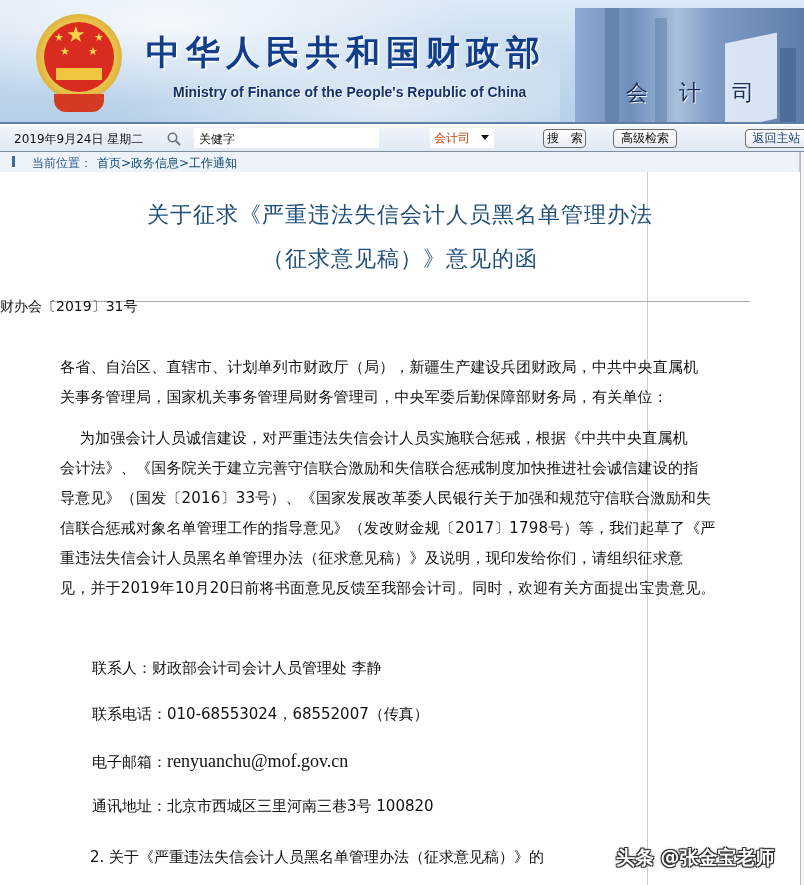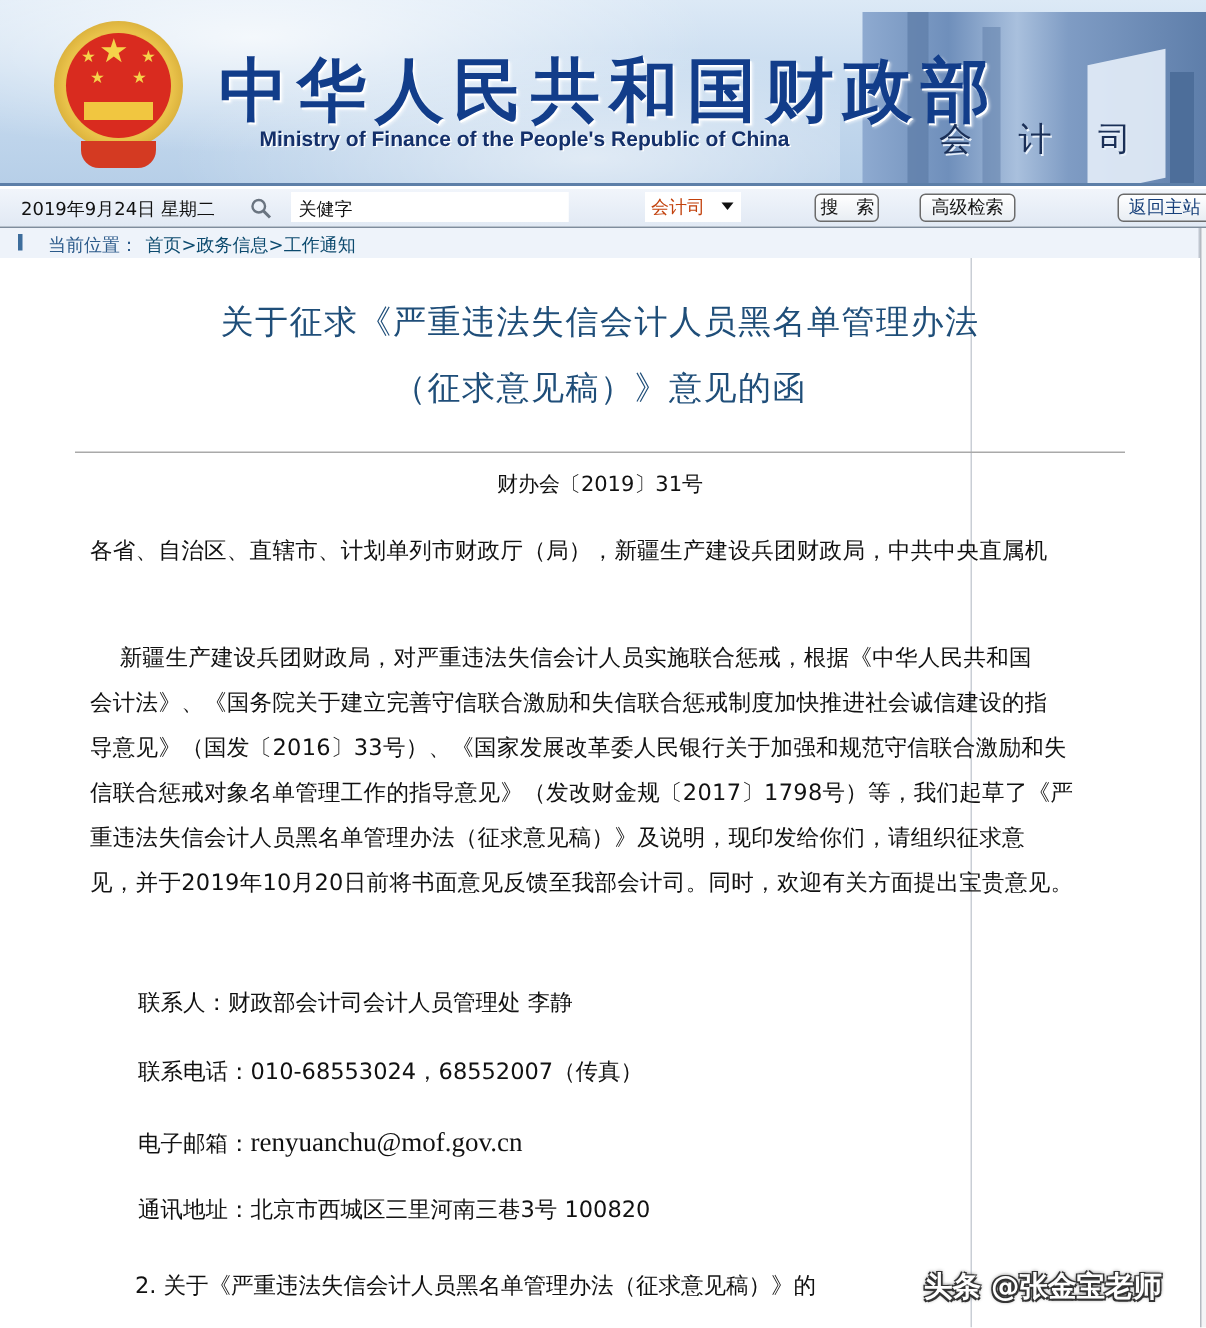--- a/index.html
+++ b/index.html
@@ -38,21 +38,21 @@
   .emblem .disc {
     position:absolute; left:8px; top:8px; width:70px; height:70px; border-radius:50%;
     background: #d92b1f;
   }
   .emblem .star-big { position:absolute; left:30px; top:10px; color:#f5d34a; font-size:22px; line-height:22px; }
   .emblem .star-s { position:absolute; color:#f5d34a; font-size:11px; line-height:11px; }
   .emblem .gate { position:absolute; left:20px; top:54px; width:46px; height:12px; background:#f1c640; }
   .emblem .ribbon { position:absolute; left:18px; top:80px; width:50px; height:18px; background:#d43a22; border-radius:0 0 12px 12px; }
 
   .brand-cn {
-    position: absolute; left: 146px; top: 30px; font-size: 46px; font-weight: bold;
+    position: absolute; left: 146px; top: 30px; font-size: 34px; font-weight: bold;
     color: #123d8a; letter-spacing: 6px; white-space: nowrap;
     text-shadow: 1px 1px 0 #ffffff, 2px 2px 2px rgba(255,255,255,0.6);
   }
   .brand-en {
     position: absolute; left: 173px; top: 84px; font-size: 14px; font-weight: bold;
     color: #14306a; white-space: nowrap; font-family: "Liberation Sans", sans-serif;
     text-shadow: 1px 1px 0 #ffffff;
   }
   .dept-name {
     position: absolute; left: 626px; top: 78px; font-size: 22px; color: #1a2f57;
@@ -106,21 +106,21 @@
   .doc-title {
     position:absolute; left:0; width:800px; text-align:center; color:#1f4e79;
     font-size:22px; letter-spacing:1px; white-space:nowrap;
     font-family: "DejaVu Serif", "Liberation Serif", serif;
   }
   .doc-title.l1 { top:28px; }
   .doc-title.l2 { top:72px; }
 
   .divider { position:absolute; left:50px; top:129px; width:700px; height:1px; background:#a9a9a9; }
 
-  .doc-number { position:absolute; left:0; width:800px; top:142px; text-align:center; font-size:14px; color:#111; white-space:nowrap; }
+  .doc-number { position:absolute; left:0; width:800px; top:126px; font-size:14px; color:#111; white-space:nowrap; }
 
   .para { position:absolute; left:60px; width:690px; font-size:15px; line-height:30px; color:#111; text-align:justify; letter-spacing:0.2px; }
   .para .line { display:block; white-space:nowrap; }
   .para.recipients { top:180px; }
   .para.body { top:251px; }
 
   .contact-line { position:absolute; left:92px; font-size:15px; color:#111; white-space:nowrap;margin-top:37px; }
   .contact-line.c1 { top:450px; }
   .contact-line.c2 { top:496px; }
   .contact-line.c3 { top:542px; }
@@ -189,24 +189,25 @@
 </div>
 
 <div class="content">
   <div class="doc-title l1">关于征求《严重违法失信会计人员黑名单管理办法</div>
   <div class="doc-title l2">（征求意见稿）》意见的函</div>
   <div class="divider"></div>
   <div class="doc-number">财办会〔2019〕31号</div>
 
   <div class="para recipients">
     <span class="line">各省、自治区、直辖市、计划单列市财政厅（局），新疆生产建设兵团财政局，中共中央直属机</span>
+    <span class="line">关事务管理局，国家机关事务管理局财务管理司，中央军委后勤保障部财务局，有关单位：</span>
   </div>
 
   <div class="para body">
-    <span class="line" style="white-space:pre;">    新疆生产建设兵团财政局，对严重违法失信会计人员实施联合惩戒，根据《中华人民共和国</span>
+    <span class="line" style="white-space:pre;">    为加强会计人员诚信建设，对严重违法失信会计人员实施联合惩戒，根据《中共中央直属机</span>
     <span class="line">会计法》、《国务院关于建立完善守信联合激励和失信联合惩戒制度加快推进社会诚信建设的指</span>
     <span class="line">导意见》（国发〔2016〕33号）、《国家发展改革委人民银行关于加强和规范守信联合激励和失</span>
     <span class="line">信联合惩戒对象名单管理工作的指导意见》（发改财金规〔2017〕1798号）等，我们起草了《严</span>
     <span class="line">重违法失信会计人员黑名单管理办法（征求意见稿）》及说明，现印发给你们，请组织征求意</span>
     <span class="line">见，并于2019年10月20日前将书面意见反馈至我部会计司。同时，欢迎有关方面提出宝贵意见。</span>
   </div>
 
   <div class="contact-line c1">
     <span>联系人：</span><span>财政部会计司会计人员管理处 李静</span>
   </div>

